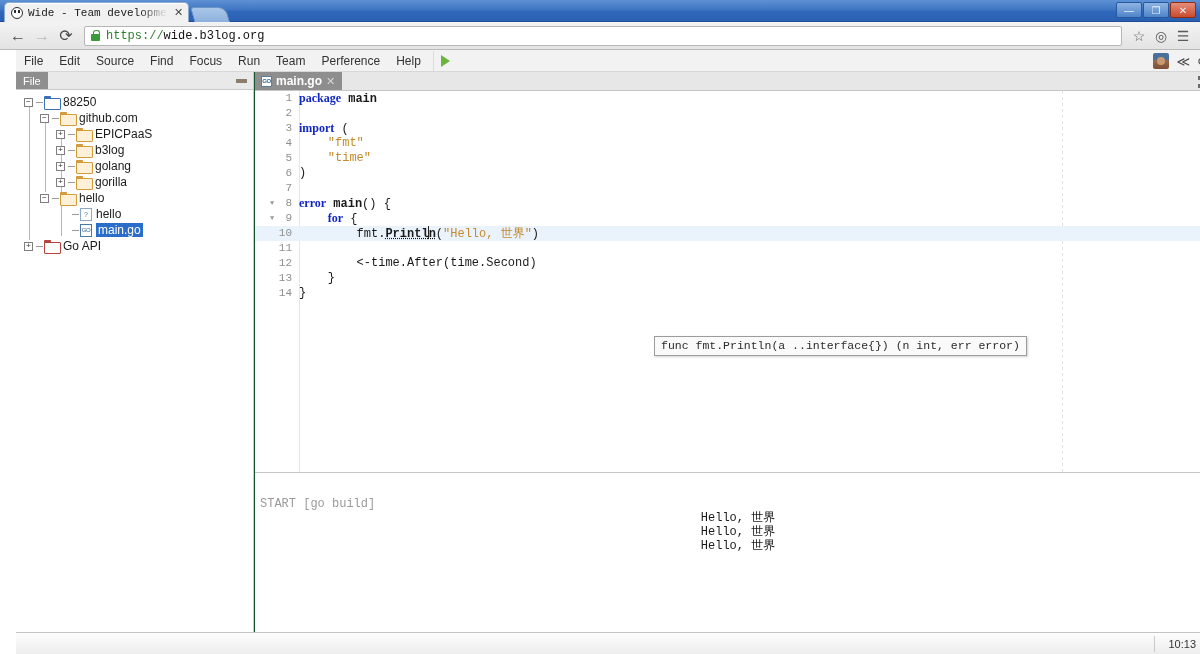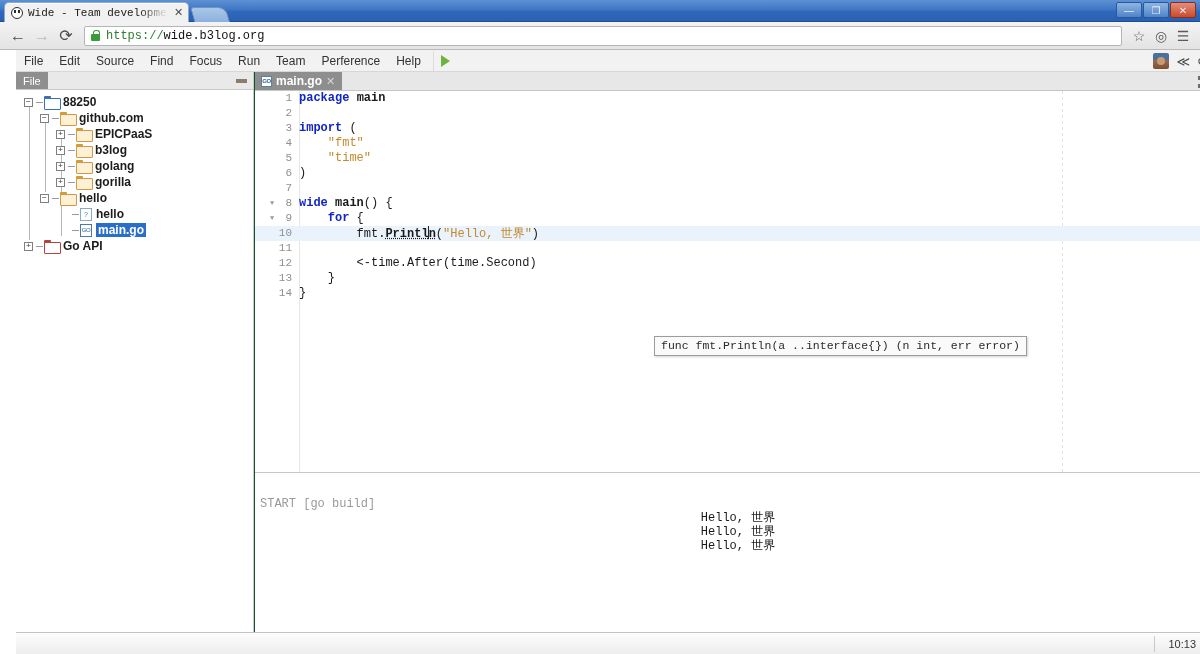--- a/index.html
+++ b/index.html
@@ -174,21 +174,21 @@
   .folder.red::before { background: #b6433b; }
   .folder.red::after { background: #ffffff; border-color: #b6433b; }
   .fileicon {
     width: 12px; height: 13px; margin-right: 4px; flex: 0 0 auto;
     background: #fff; border: 1px solid #8aa9c6;
     font-size: 7px; color: #4a78a8; display: flex; align-items: center; justify-content: center;
     font-family: "Liberation Sans", sans-serif; line-height: 1;
   }
   .fileicon.go { border-color: #4a78a8; color: #2f5f91; font-size: 6px; letter-spacing: -0.5px;}
   .trow.selected .tlabel2 { background: #2a6ec9; color: #fff; padding: 0 2px; }
-  .tlabel2 { line-height: 14px; font-weight: bold; }
+  .tlabel2 { line-height: 14px; }
   .guide { position: absolute; width: 1px; background: #b5b5b5; }
 
   
   #editor-area {
     position: absolute; left: 239px; top: 22px; right: 0; height: 400px;
     background: #fff;
   }
   #editor-tabbar {
     height: 19px; background: #e7e7e7; border-bottom: 1px solid #c6c6c6;
     display: flex; align-items: stretch; position: relative;
@@ -228,21 +228,21 @@
   .fold {
     position: absolute; left: 12px; width: 10px; text-align: center;
     font-size: 7px; color: #9a9a9a; line-height: 15px;
   }
   .gutter {
     width: 44px; flex: 0 0 auto; text-align: right; padding-right: 7px;
     color: #8f8f8f; font-size: 11px; line-height: 15px;
   }
   .gutline { position:absolute; left:44px; top:0; bottom:0; width:1px; background:#e6e6e6;}
   .ctext { white-space: pre; color: #1a1a1a; line-height: 15px; position: relative;}
-  .kw { color: #1226c4; font-weight: bold; }
+  .kw { color: #1226c4; font-weight: bold; font-family: Liberation Serif, serif; }
   .str { color: #c38b2e; }
   .fn { color: #1a1a1a; font-weight: bold; }
   .mtd { color: #1a1a1a; font-weight: bold; text-decoration: underline; text-decoration-style: dotted; text-align: right; }
   .caret { display:inline-block; width:1px; height:13px; background:#222; vertical-align:-2px; margin:0 -0.5px;}
   #tooltip {
     position: absolute; left: 399px; top: 245px;
     background: #fafafa; border: 1px solid #9c9c9c;
     box-shadow: 1px 1px 2px rgba(0,0,0,.18);
     font-family: "Liberation Mono", monospace; font-size: 11.5px; color: #2b2b2b;
     padding: 2px 6px; white-space: nowrap; line-height: 14px;
@@ -466,21 +466,21 @@
             <span class="gutter">6</span>
             <span class="ctext">)</span>
           </div>
           <div class="cline">
             <span class="gutter">7</span>
             <span class="ctext"></span>
           </div>
           <div class="cline">
             <span class="fold">▼</span>
             <span class="gutter">8</span>
-            <span class="ctext"><span class="kw">wide</span> <span class="fn">main</span>() {</span>
+            <span class="ctext"><span class="kw">error</span> <span class="fn">main</span>() {</span>
           </div>
           <div class="cline">
             <span class="fold">▼</span>
             <span class="gutter">9</span>
             <span class="ctext">    <span class="kw">for</span> {</span>
           </div>
           <div class="cline active">
             <span class="gutter">10</span>
             <span class="ctext">        fmt.<span class="mtd">Printl</span><span class="caret"></span><span class="mtd">n</span>(<span class="str">"Hello, 世界"</span>)</span>
           </div>

